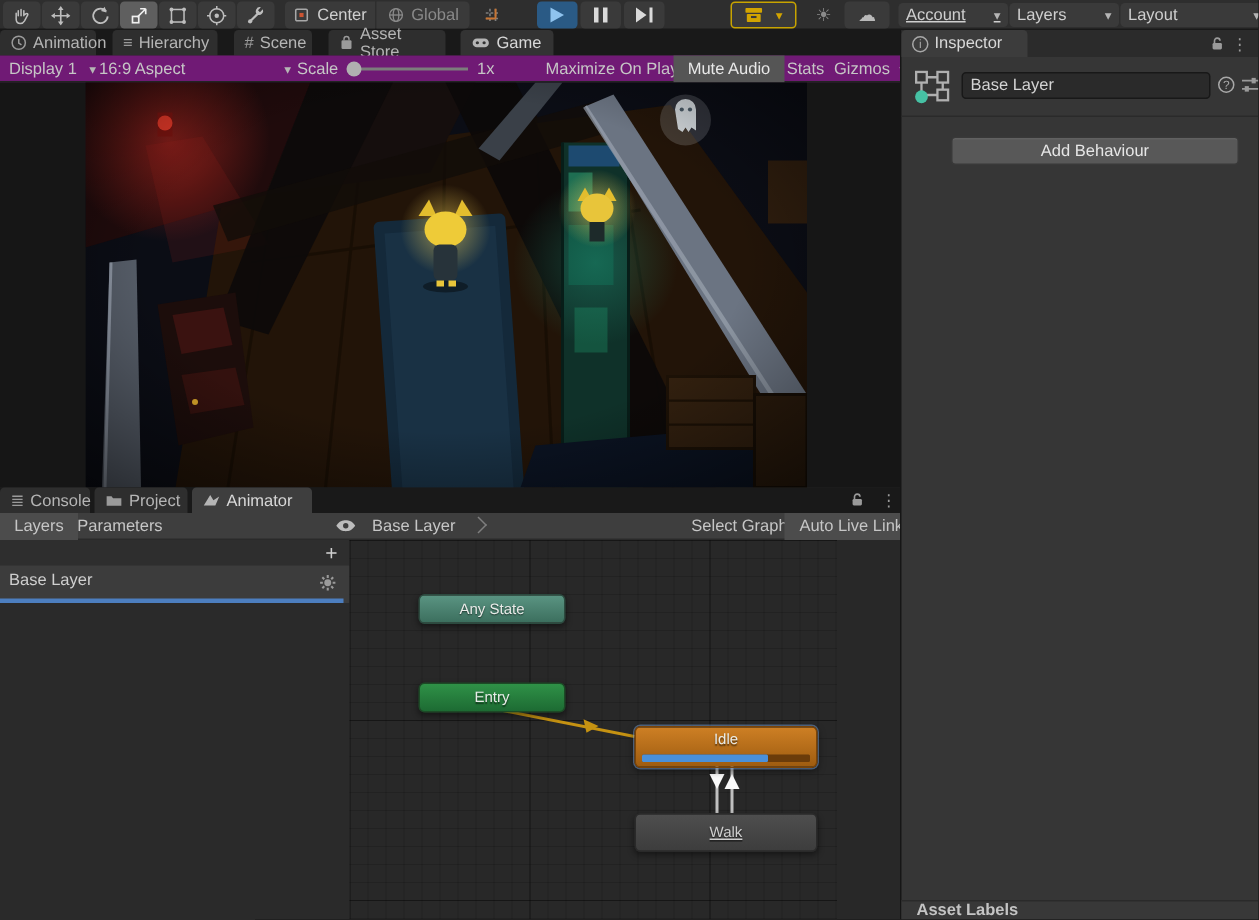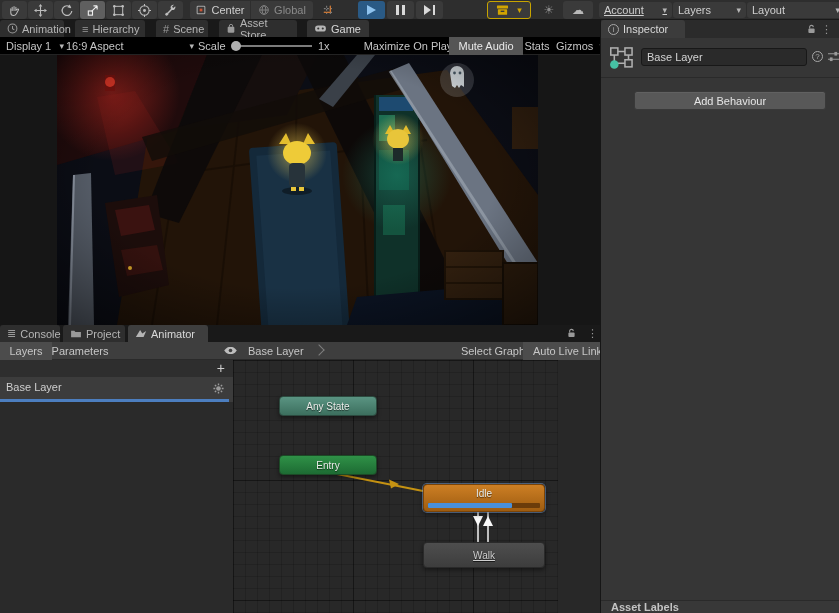--- a/index.html
+++ b/index.html
@@ -10,21 +10,21 @@
   .btn{background:#3a3a3a;border-radius:3px;display:flex;align-items:center;justify-content:center;
        color:#cfcfcf;height:18px;box-sizing:border-box;}
   .btn.active{background:#5f5f5f;color:#f0f0f0;}
   .flat{background:transparent;}
   .ddl{background:#3a3a3a;border-radius:3px;height:16px;display:flex;align-items:center;
        justify-content:space-between;padding:0 5px;color:#cfcfcf;}
   .arrow{color:#b5b5b5;font-size:9px;margin-left:4px;}
   .tab{height:17px;display:flex;align-items:center;gap:4px;padding:0 7px;background:#2e2e2e;
        color:#b5b5b5;border-radius:3px 3px 0 0;box-sizing:border-box;font-size:11px;}
   .tab.active{background:#3e3e3e;color:#d8d8d8;}
-  .tbr{height:18px;background:#000000;border-bottom:1px solid #232323;}
+  .tbr{height:18px;background:#701a75;border-bottom:1px solid #232323;}
   .tbtn{height:18px;display:flex;align-items:center;padding:0 6px;color:#c6c6c6;}
   .tbtn.on{background:#555555;color:#e8e8e8;}
   .node{position:absolute;border-radius:4px;display:flex;align-items:center;justify-content:center;
         font-size:10px;color:#e9ece9;text-shadow:0 1px 1px rgba(0,0,0,.6);
         box-shadow:0 2px 4px rgba(0,0,0,.45);}
   .graph{background-color:#282828;
     background-image:
       linear-gradient(to right, rgba(0,0,0,.16) 1px, transparent 1px),
       linear-gradient(to bottom, rgba(0,0,0,.16) 1px, transparent 1px),
       linear-gradient(to right, rgba(0,0,0,.34) 1px, transparent 1px),

